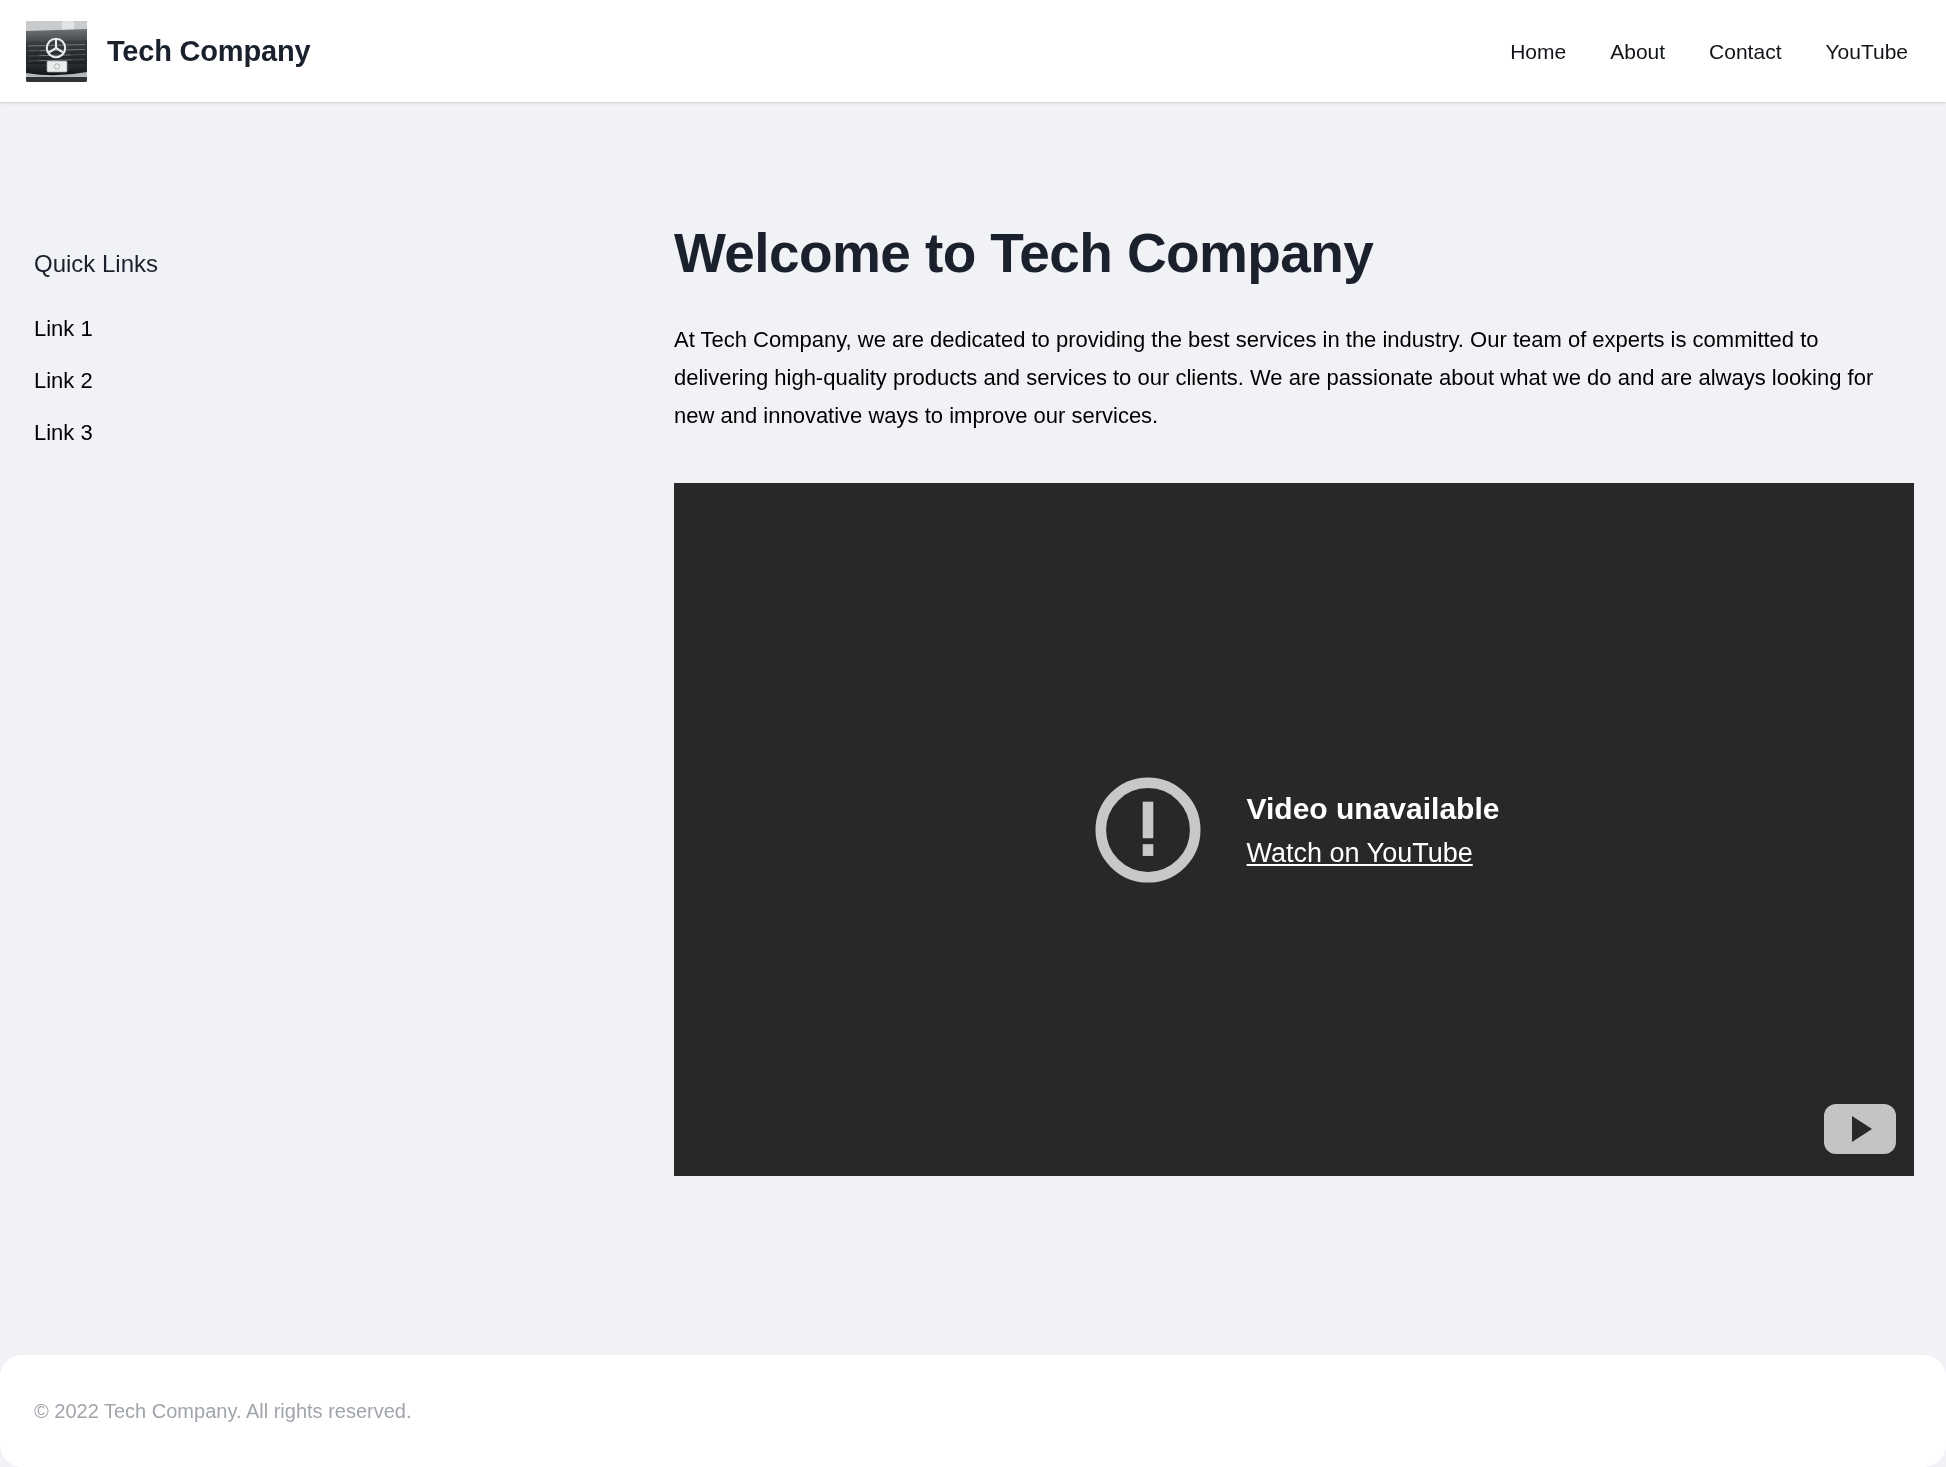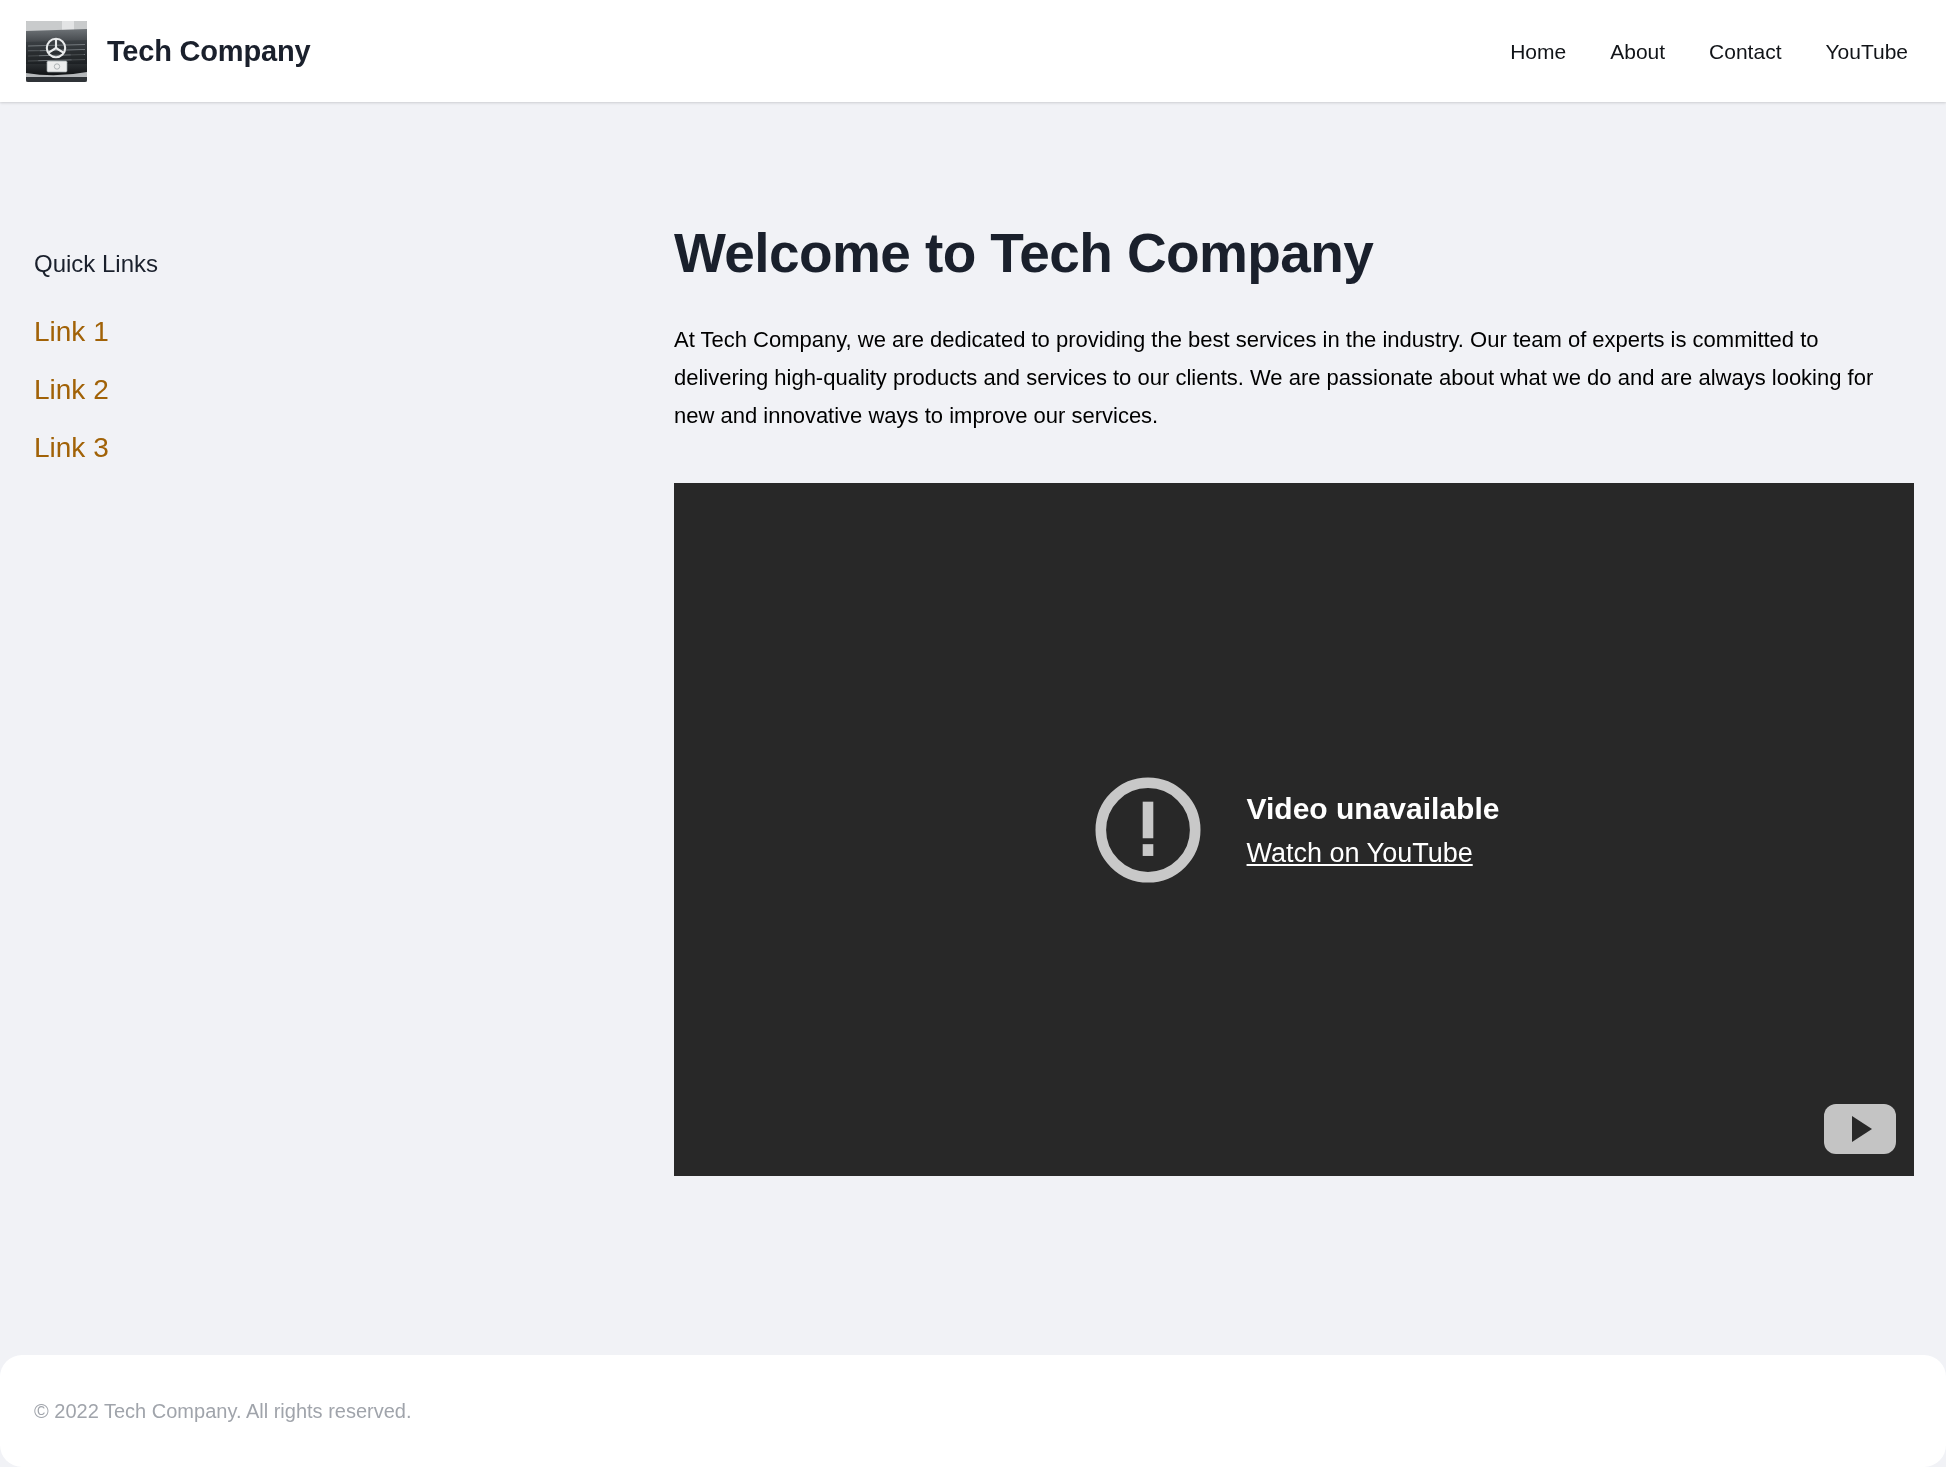--- a/index.html
+++ b/index.html
@@ -98,22 +98,22 @@
     color: #1a202c;
     margin-bottom: 42px;
     padding-left: 0;
     line-height: 1;
   }
 
   .sidebar-links { list-style: none; }
   .sidebar-links li { margin-bottom: 30px; }
   .sidebar-links li:last-child { margin-bottom: 4px; }
   .sidebar-links a {
-    font-size: 28px;
-    color: #a16207;
+    font-size: 22px;
+    color: #000000;
     text-decoration: none;
     line-height: 1;
     display: inline-block;
   }
 
   main.main-col {
     flex: 1 1 auto;
     padding-top: 0;
     min-width: 0;
   }

